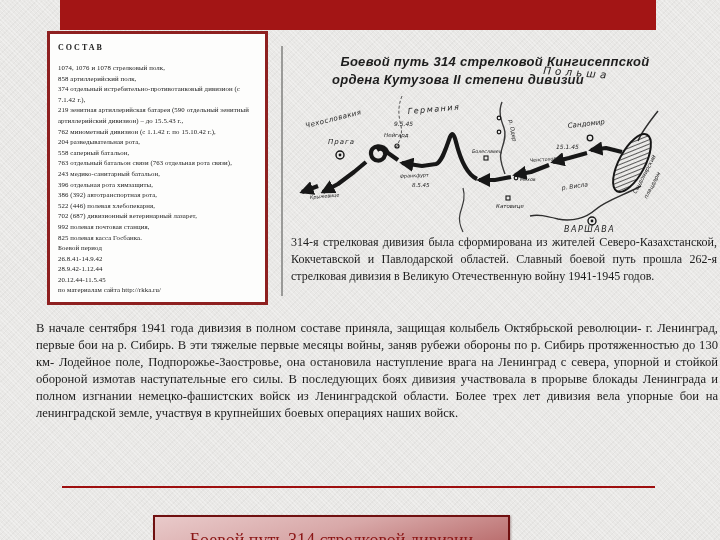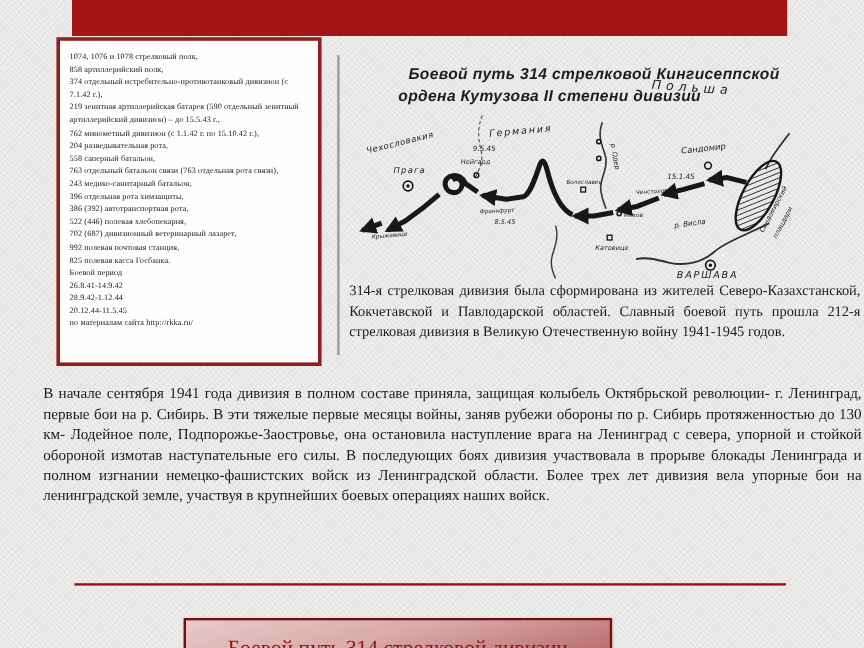--- a/index.html
+++ b/index.html
@@ -52,20 +52,21 @@
   .footer-box .ftext { font-size:18px; color:#8b1616; }
 </style>
 </head>
 <body>
 
 <div class="slide">
 
   <div class="top-bar"></div>
 
   <div class="compo-box">
+    <div class="compo-title">СОСТАВ</div>
     <div class="c-line">1074, 1076 и 1078 стрелковый полк,</div>
     <div class="c-line">858 артиллерийский полк,</div>
     <div class="c-line">374 отдельный истребительно-противотанковый дивизион (с 7.1.42 г.),</div>
     <div class="c-line">219 зенитная артиллерийская батарея (590 отдельный зенитный артиллерийский дивизион) – до 15.5.43 г.,</div>
     <div class="c-line">762 минометный дивизион (с 1.1.42 г. по 15.10.42 г.),</div>
     <div class="c-line">204 разведывательная рота,</div>
     <div class="c-line">558 саперный батальон,</div>
     <div class="c-line">763 отдельный батальон связи (763 отдельная рота связи),</div>
     <div class="c-line">243 медико-санитарный батальон,</div>
     <div class="c-line">396 отдельная рота химзащиты,</div>
@@ -146,21 +147,21 @@
       <text class="hand" x="122" y="151" font-size="5.5">8.5.45</text>
       <text class="hand" x="206" y="172" font-size="5.5">Катовице</text>
       <text class="hand" x="272" y="154" font-size="6" transform="rotate(-8 272 154)">р. Висла</text>
       <text class="hand" x="274" y="196" font-size="8" letter-spacing="1.5">ВАРШАВА</text>
       <text class="hand" x="346" y="158" font-size="5.5" transform="rotate(-62 346 158)">Сандомирский</text>
       <text class="hand" x="357" y="163" font-size="5.5" transform="rotate(-62 357 163)">плацдарм</text>
       <text class="hand" x="20" y="163" font-size="4.8" transform="rotate(-5 20 163)">Крыжевице</text>
     </svg>
   </div>
 
-  <p class="intro">314-я стрелковая дивизия была сформирована из жителей Северо-Казахстанской, Кокчетавской и Павлодарской областей. Славный боевой путь прошла 212-я стрелковая дивизия в Великую Отечественную войну 1941-1945 годов.</p>
+  <p class="intro">314-я стрелковая дивизия была сформирована из жителей Северо-Казахстанской, Кокчетавской и Павлодарской областей. Славный боевой путь прошла 262-я стрелковая дивизия в Великую Отечественную войну 1941-1945 годов.</p>
 
   <p class="main-par">В начале сентября 1941 года дивизия в полном составе приняла, защищая колыбель Октябрьской революции- г. Ленинград, первые бои на р. Сибирь. В эти тяжелые первые месяцы войны, заняв рубежи обороны по р. Сибирь протяженностью до 130 км- Лодейное поле, Подпорожье-Заостровье, она остановила наступление врага на Ленинград с севера, упорной и стойкой обороной измотав наступательные его силы. В последующих боях дивизия участвовала в прорыве блокады Ленинграда и полном изгнании немецко-фашистских войск из Ленинградской области. Более трех лет дивизия вела упорные бои на ленинградской земле, участвуя в крупнейших боевых операциях наших войск.</p>
 
   <div class="footer-line"></div>
 
   <div class="footer-box">
     <span class="ftext">Боевой путь 314 стрелковой дивизии</span>
   </div>
 
 </div>

